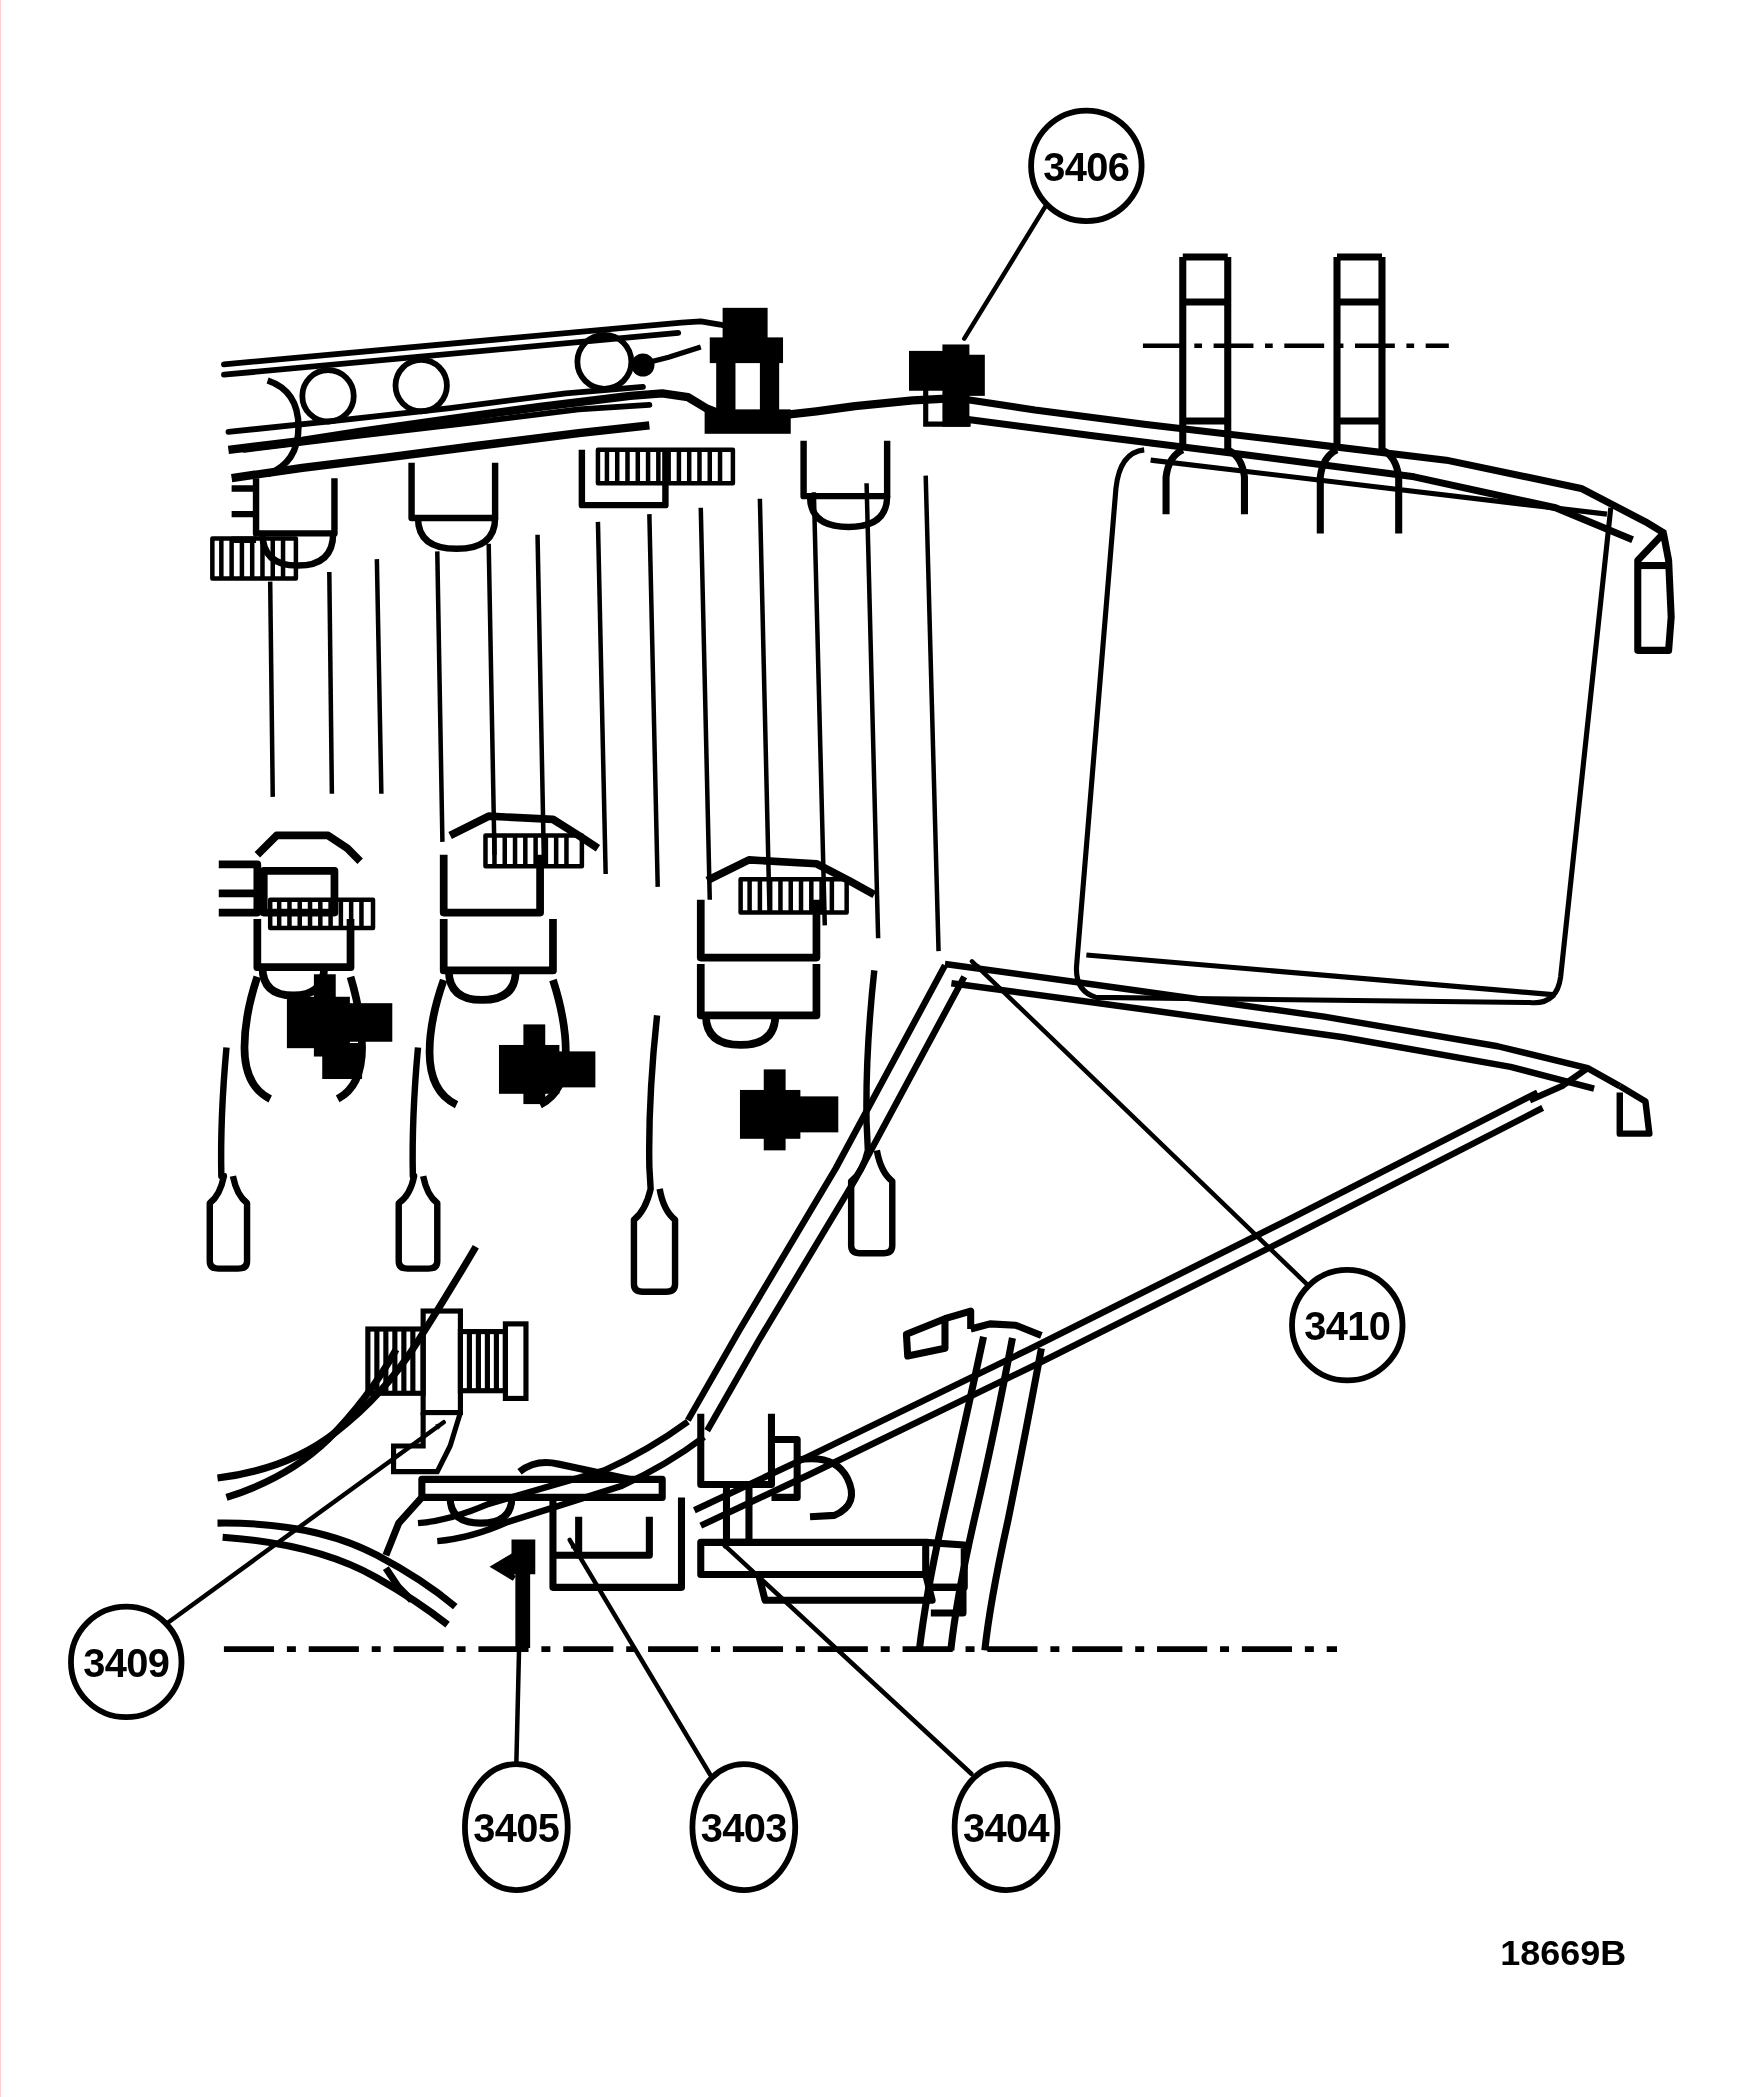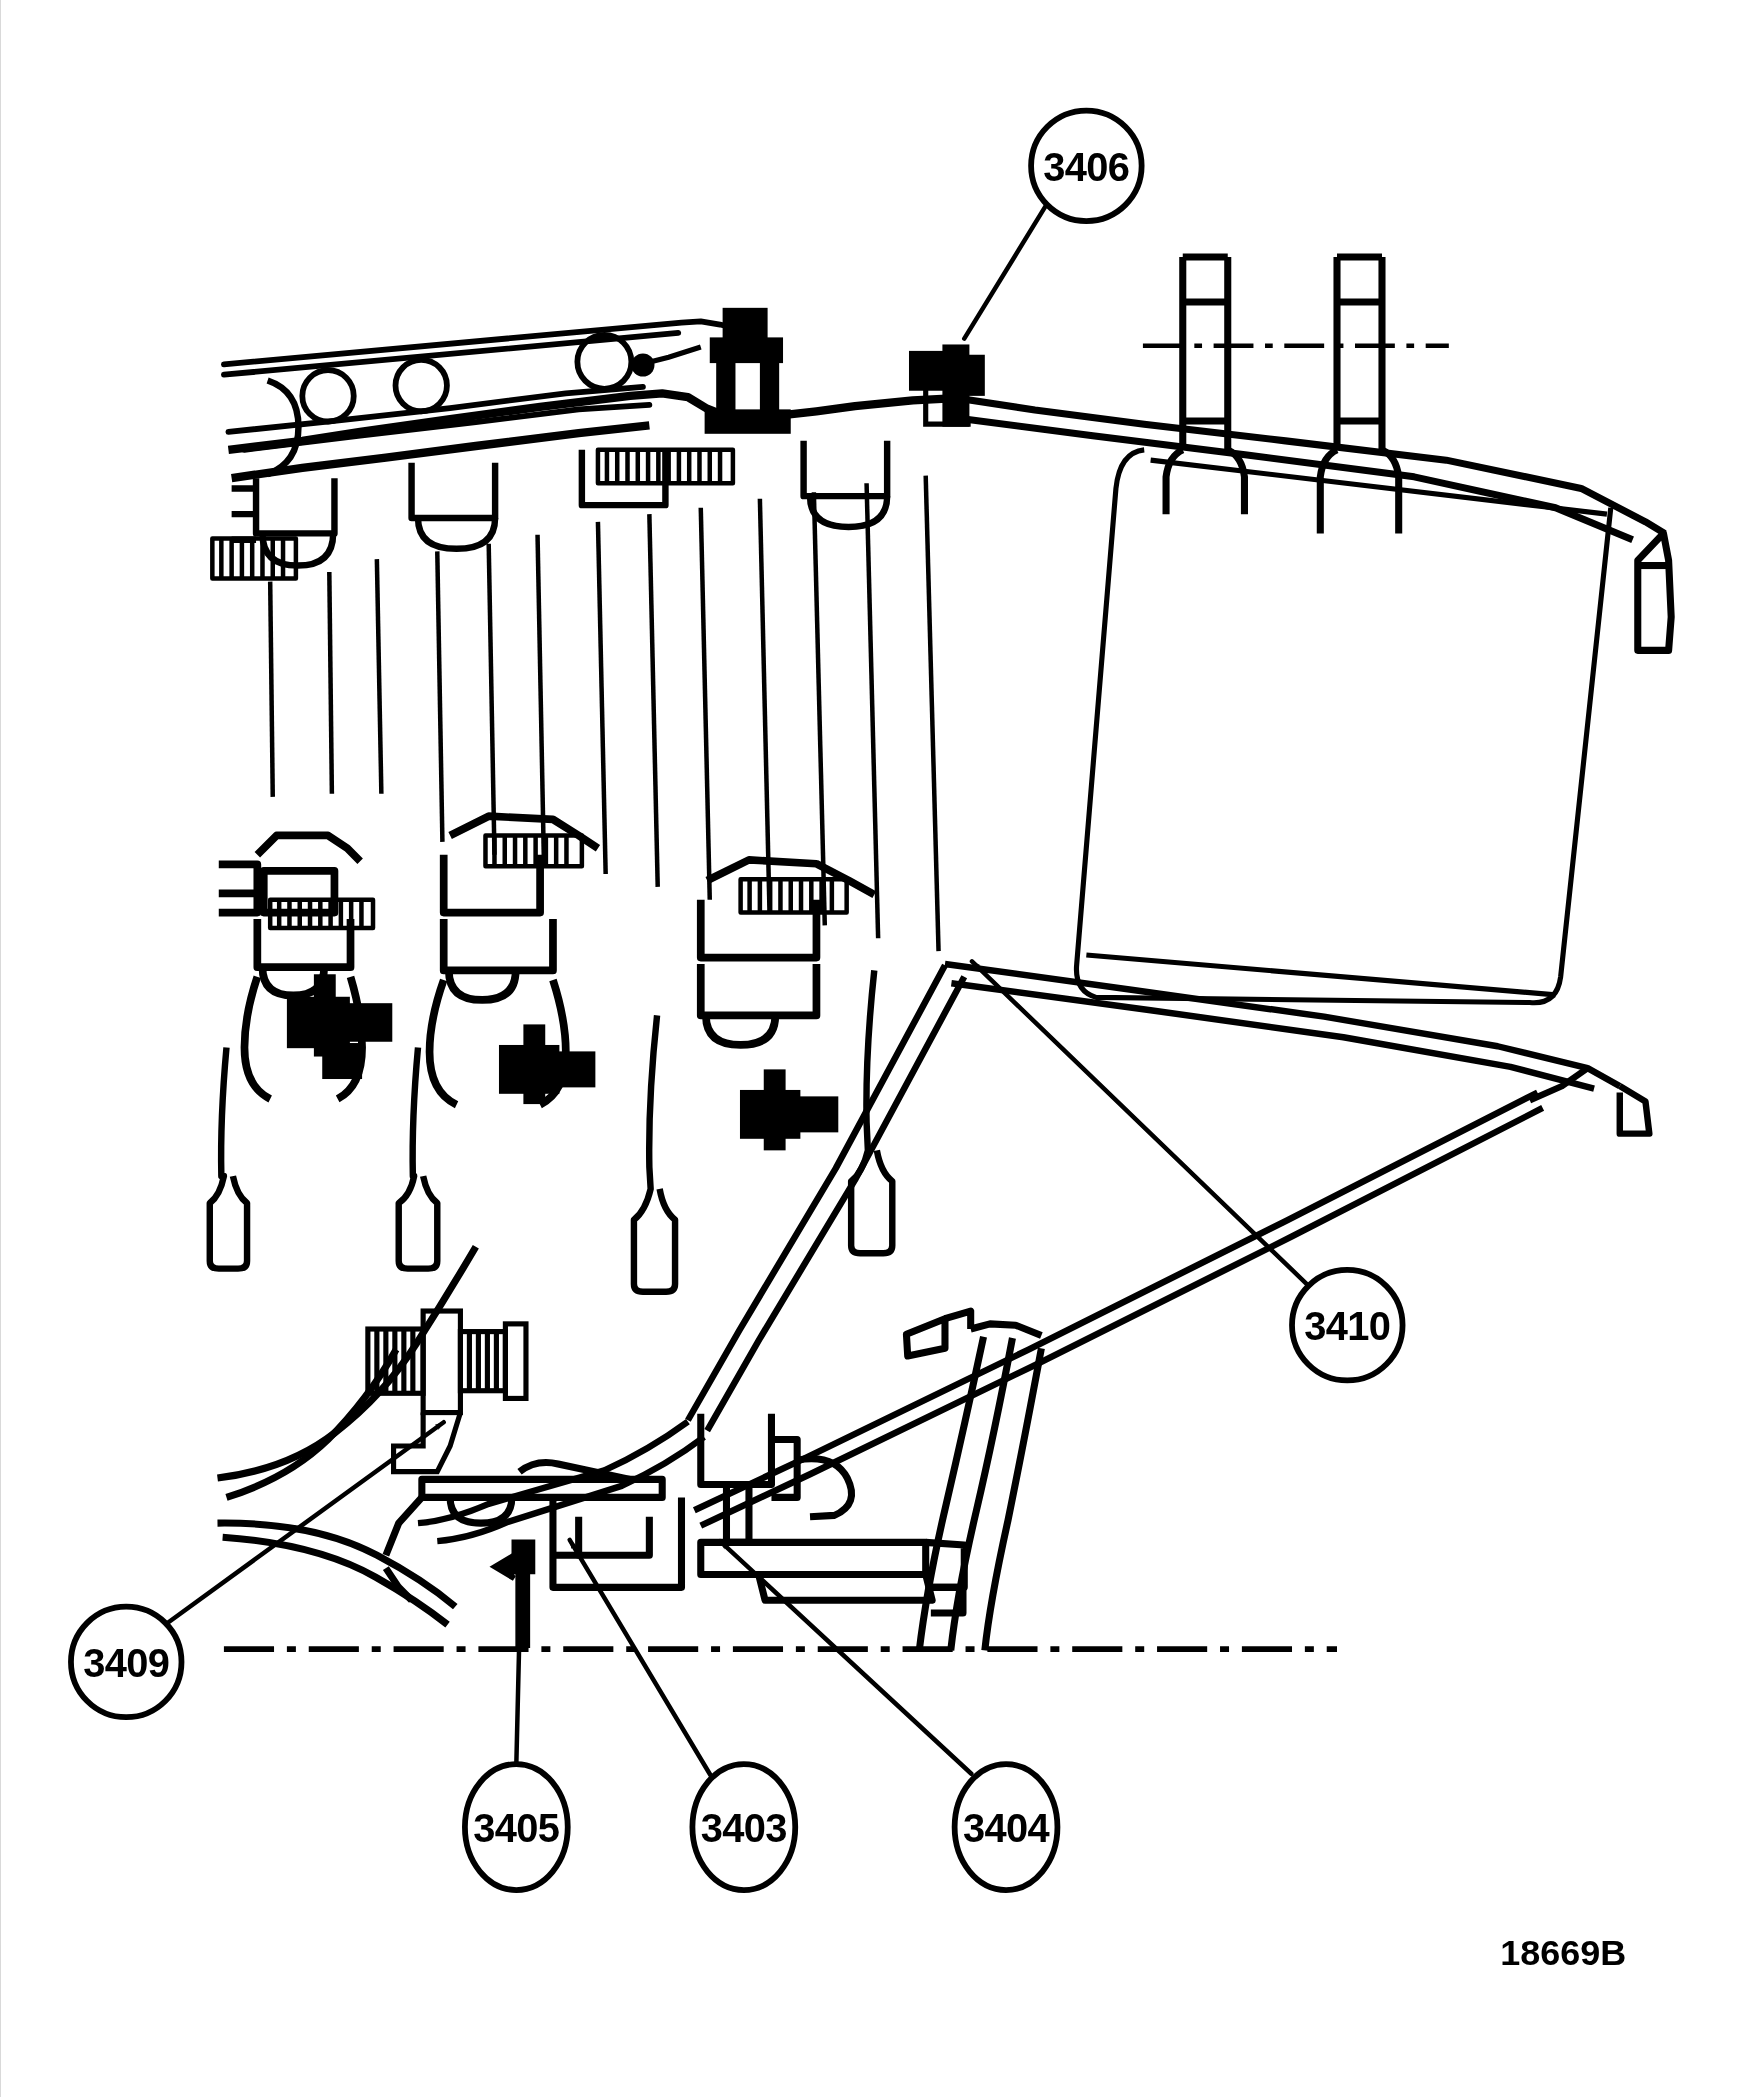--- a/index.html
+++ b/index.html
@@ -13,21 +13,21 @@
     height: 2097px;
     position: relative;
     overflow: hidden;
     font-family: "Liberation Sans", sans-serif;
   }
   #figure-root {
     position: absolute;
     left: 0; top: 0;
     width: 1755px;
     height: 2097px;
-    background: #737373;
+    background: #ef4444;
   }
   #figure-svg {
     position: absolute;
     left: 0; top: 0;
     width: 1755px;
     height: 2097px;
     display: block;
   }
   .callout-text {
     font-family: "Liberation Sans", sans-serif;

